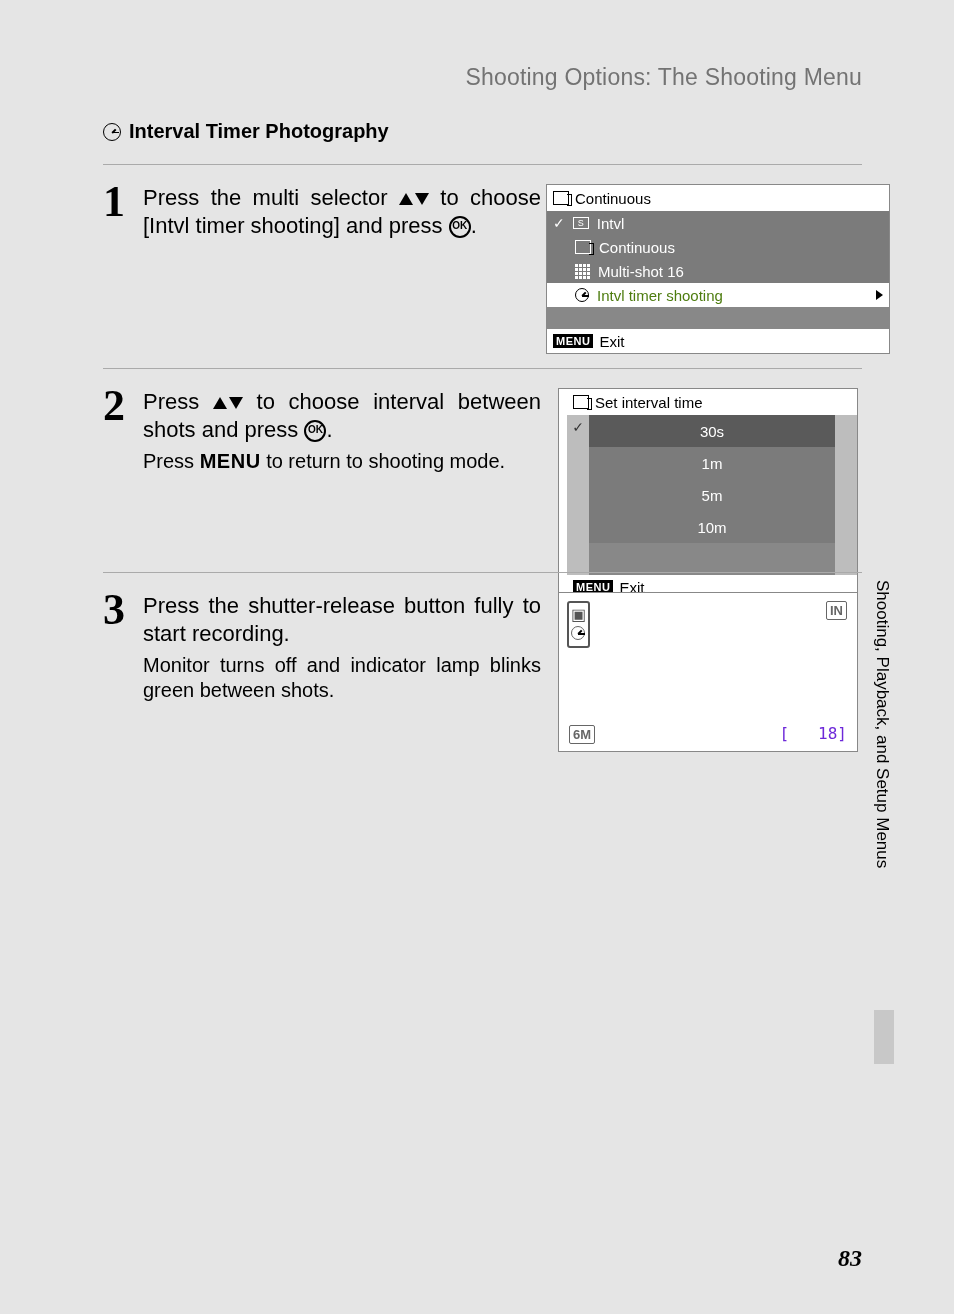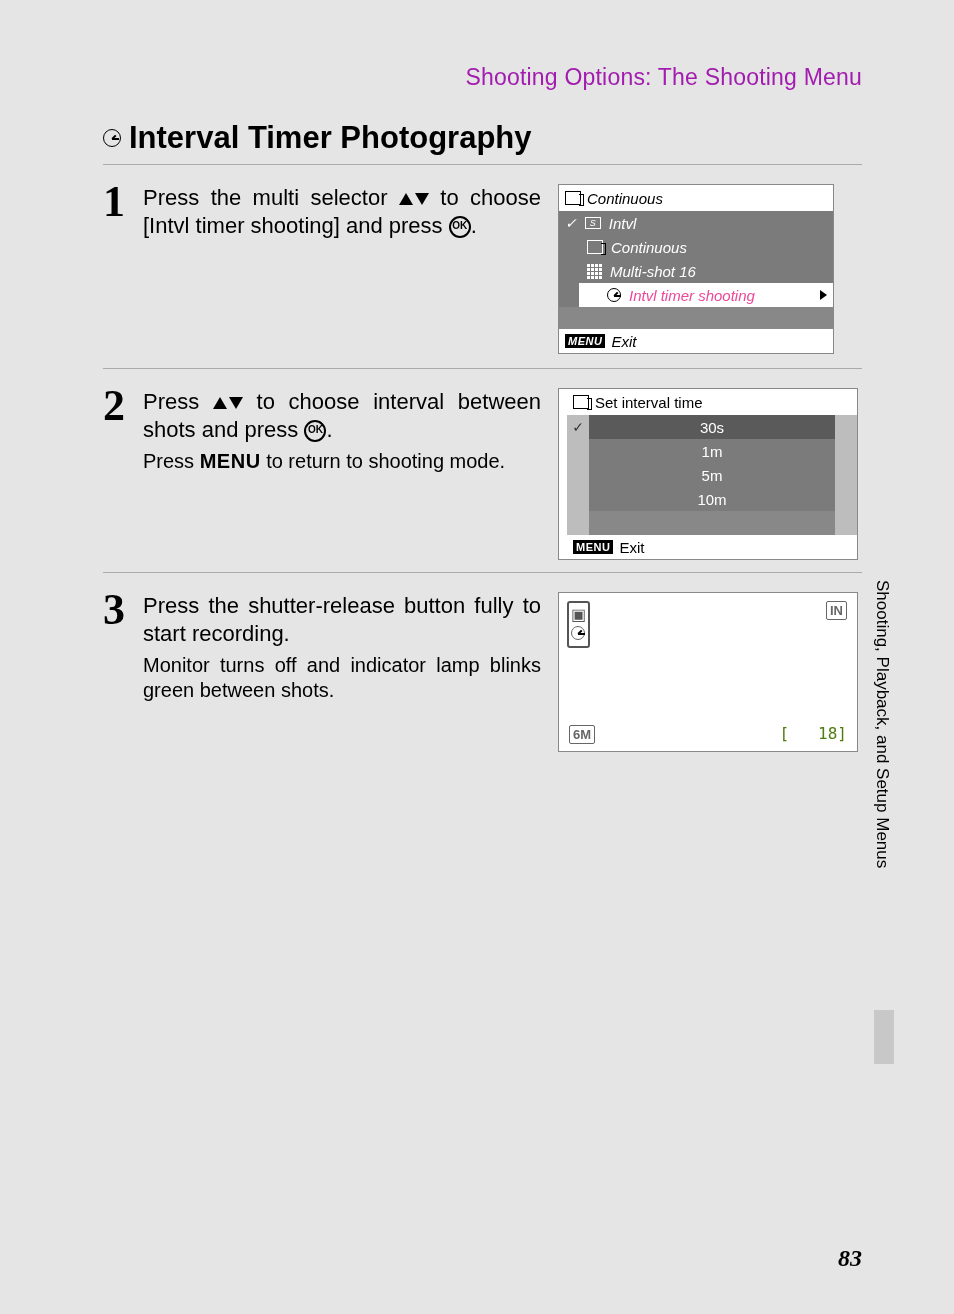--- a/index.html
+++ b/index.html
@@ -1,25 +1,25 @@
 <!DOCTYPE html>
 <html><head>
 <meta charset="utf-8">
 <style>
   * { margin: 0; padding: 0; box-sizing: border-box; }
   html, body { width: 954px; height: 1314px; background: #fff; font-family: Arial, Helvetica, sans-serif; color: #000; }
   .page { width: 954px; height: 1314px; background: #e5e5e5; position: relative; }
 
   .header-right {
     position: absolute; top: 64px; right: 92px;
-    font-size: 23px; color: #a21caf; letter-spacing: 0.2px;
+    font-size: 23px; color: #737373; letter-spacing: 0.2px;
   }
 
   .title-row { position: absolute; top: 120px; left: 103px; display: flex; align-items: center; gap: 8px; }
-  .title-text { font-size: 31px; font-weight: bold; }
+  .title-text { font-size: 20px; font-weight: bold; }
 
   .hr { position: absolute; left: 103px; right: 92px; height: 1px; background: #aaa; }
 
   
   .step { position: absolute; left: 103px; right: 92px; }
   .step-num { position: absolute; left: 0; top: -8px; font-size: 44px; font-weight: bold; font-family: Georgia, 'Times New Roman', serif; }
   .step-body { margin-left: 40px; width: 398px; }
   .step-heading { font-size: 22px; line-height: 1.25; text-align: justify; }
   .step-sub { font-size: 20px; margin-top: 6px; line-height: 1.25; text-align: justify; color:#000; }
 
@@ -28,29 +28,29 @@
   .tri-up { border-left:7px solid transparent; border-right:7px solid transparent; border-bottom:12px solid #000; }
   .tri-down { border-left:7px solid transparent; border-right:7px solid transparent; border-top:12px solid #000; }
   .ok-btn { display:inline-flex; align-items:center; justify-content:center; width:22px; height:22px; border:2px solid #000; border-radius:50%; font-size:10px; font-weight:bold; vertical-align:middle; }
   .menu-word { font-weight:bold; letter-spacing:0.5px; font-family: Arial, sans-serif; }
 
   
   .cam { position:absolute; border:1px solid #888; background:#fff; }
   .cam-titlebar { background:#fff; color:#000; height:26px; display:flex; align-items:center; padding:0 6px; font-size:15px; gap:6px; }
   .cam-body { background:#7b7b7b; color:#fff; font-size:15px; }
   .cam-row { height:24px; display:flex; align-items:center; padding:0 6px; gap:8px; }
-  .cam-row.highlight { background:#fff; color:#ec4899;margin-left:20px; }
+  .cam-row.highlight { background:#fff; color:#4d7c0f; }
   .cam-blank { height:22px; background:#888; }
   .cam-footer { height:24px; display:flex; align-items:center; padding:0 6px; gap:6px; background:#fff; color:#000; font-size:15px; }
   .chev-right { width:0; height:0; border-top:5px solid transparent; border-bottom:5px solid transparent; border-left:7px solid #000; margin-left:auto; }
   .check { font-size:14px; }
   .menu-badge { background:#000; color:#fff; font-size:11px; padding:1px 3px; font-weight:bold; letter-spacing:0.5px; }
 
   
-  .int-row { height:24px; text-align:center; color:#fff; font-size:15px; display:flex; align-items:center; justify-content:center; }
+  .int-row { height:32px; text-align:center; color:#fff; font-size:15px; display:flex; align-items:center; justify-content:center; }
   .int-row.sel { background:#5a5a5a; }
   .int-leftcol { width:22px; background:#bdbdbd; display:flex; align-items:flex-start; justify-content:center; padding-top:4px; }
   .int-rightcol { width:22px; background:#bdbdbd; }
   .int-grid { display:flex; }
   .int-mid { flex:1; background:#7b7b7b; }
 
   
   .lv { position:absolute; border:1px solid #888; background:#fff; }
   .lv-inner { position:relative; width:100%; height:100%; }
   .lv-box { border:1.5px solid #666; border-radius:2px; padding:1px 3px; font-size:13px; color:#666; font-weight:bold; }
@@ -98,21 +98,21 @@
         <span class="updown">
             <span class="tri-up"></span>
             <span class="tri-down"></span>
           </span>
         <span> to choose [Intvl timer shooting] and press </span>
         <span class="ok-btn">OK</span><span>.</span>
       </div>
     </div>
   </div>
 
-  <div class="cam" style="top:184px; left:558px; width:276px;font-style:italic;">
+  <div class="cam" style="top:184px; left:546px; width:344px;">
     <div class="cam-titlebar">
       <span class="sicon"></span>
       <span>Continuous</span>
     </div>
     <div class="cam-body">
       <div class="cam-row">
         <span class="check">✓</span>
         <span class="row-icon-s">S</span>
         <span>Intvl</span>
       </div>
@@ -216,21 +216,21 @@
       <div class="lv-sel" style="position:absolute; top:8px; left:8px;">
         <div style="font-size:16px; color:#555;">▣</div>
         <div style="margin-top:2px;"><span class="timer-glyph" style="width:14px;height:14px;border-color:#666;"></span></div>
       </div>
       <div style="position:absolute; top:8px; right:10px;">
         <span class="lv-box">IN</span>
       </div>
       <div style="position:absolute; bottom:8px; left:10px;">
         <span class="lv-box">6M</span>
       </div>
-      <div style="position:absolute; bottom:8px; right:10px; color:#4d7c0f; font-size:16px; font-family:monospace;">
+      <div style="position:absolute; bottom:8px; right:10px; color:#6d28d9; font-size:16px; font-family:monospace;">
         [&nbsp;&nbsp;&nbsp;<span>18</span>]
       </div>
     </div>
   </div>
 
   <div class="side-tab">Shooting, Playback, and Setup Menus</div>
   <div class="side-marker"></div>
 
   <div class="page-number">83</div>
 </div>

